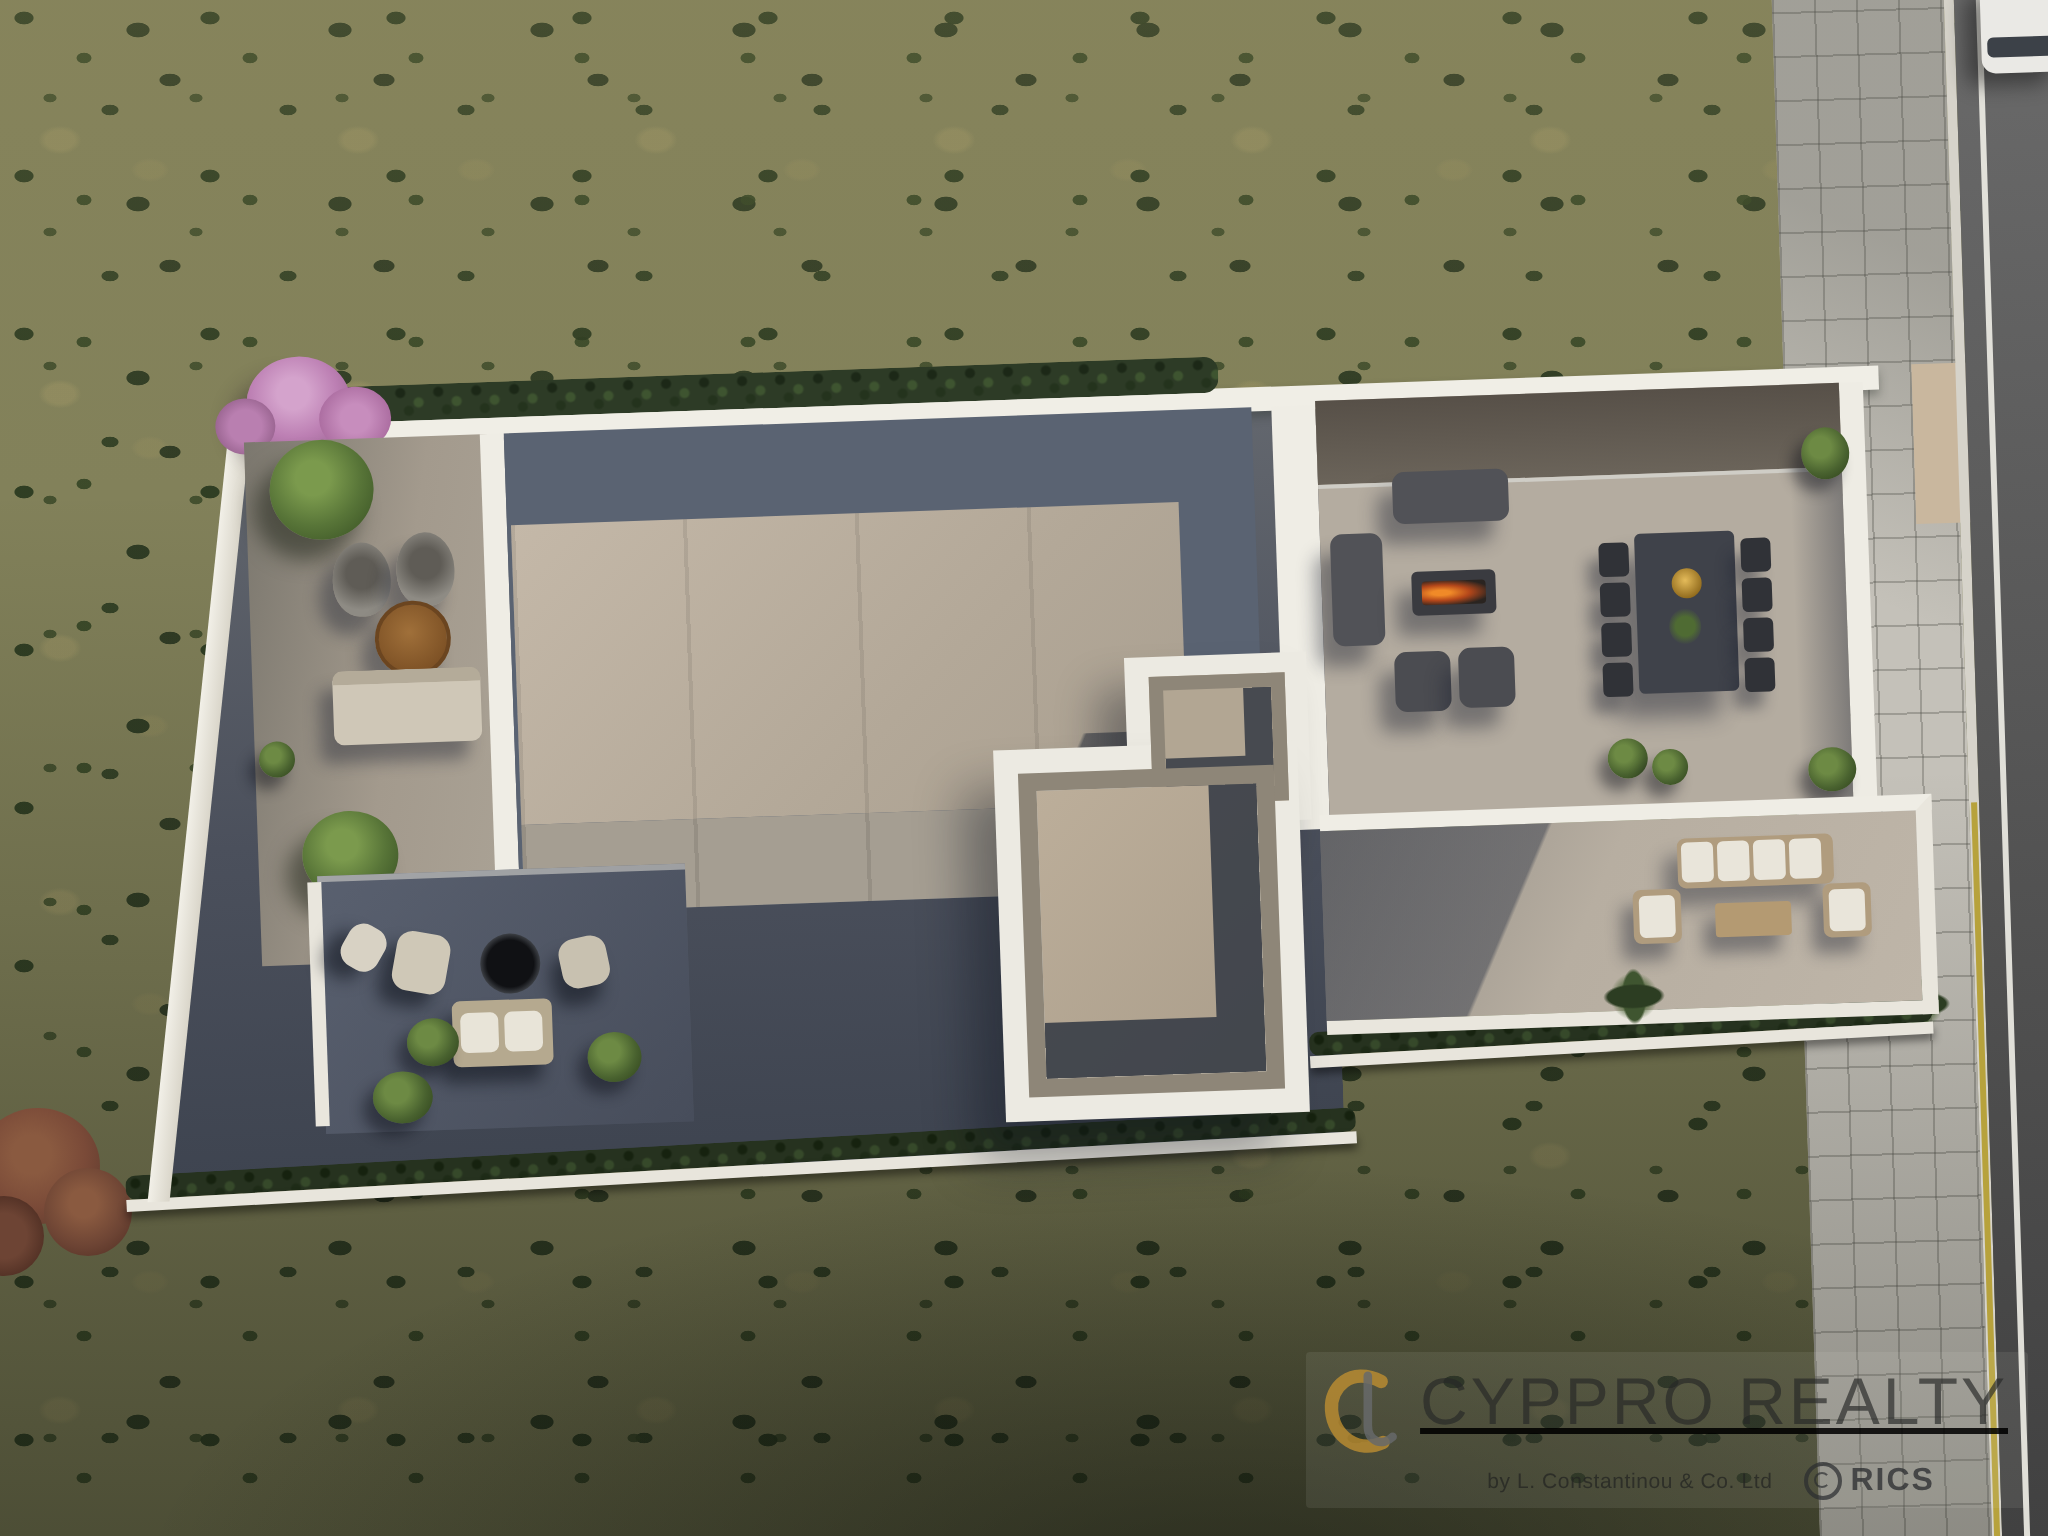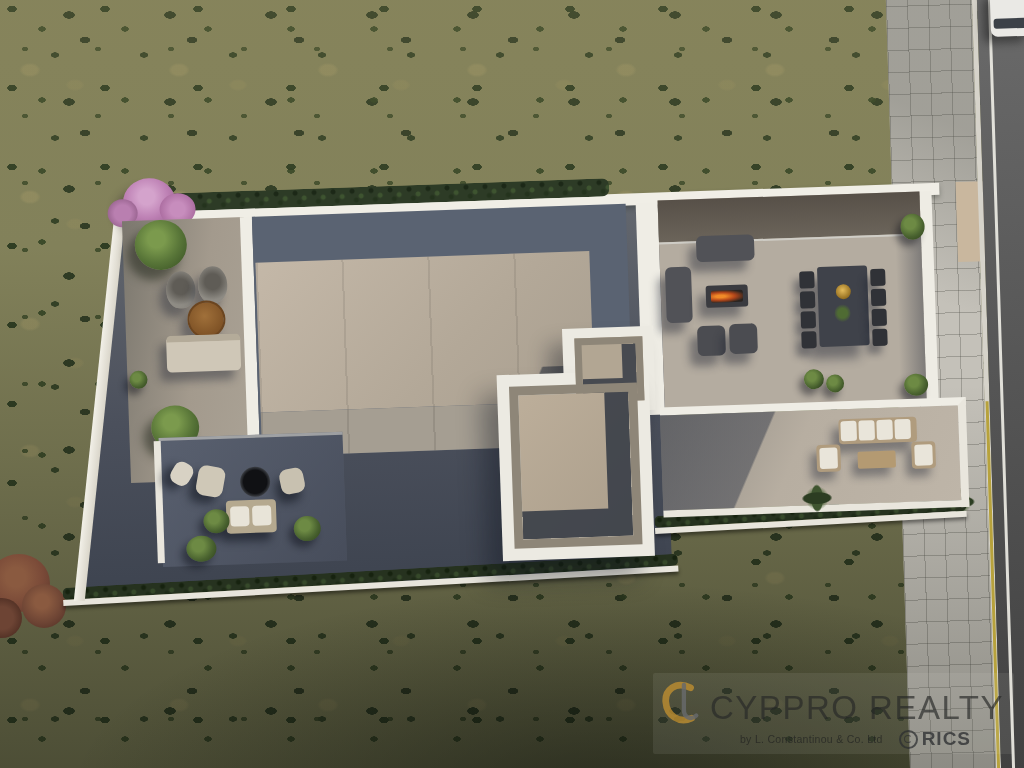--- a/index.html
+++ b/index.html
@@ -146,29 +146,29 @@
     radial-gradient(ellipse 22px 9px at 50% 50%,#2c3d22 60%,transparent 70%),
     radial-gradient(ellipse 9px 20px at 50% 50%,#3f5530 60%,transparent 70%),
     radial-gradient(ellipse 16px 16px at 50% 50%,#4a6336 40%,transparent 75%);}
 
   .green-tree{border-radius:50%;background:
     radial-gradient(circle at 42% 38%,#7b9a4d 20%,#587538 55%,#3c5526 90%);
     box-shadow:-8px 10px 10px rgba(25,32,20,.5);}
 
   
   .wm{right:10px;bottom:14px;opacity:.85;background:rgba(240,238,230,.1);padding:6px 10px 4px 8px;border-radius:2px;}
-  .wm-row1{display:flex;align-items:flex-end;gap:7px;}
+  .wm-row1{display:flex;align-items:flex-start;gap:7px;text-decoration:underline;}
   .wm-brand{font-size:33px;letter-spacing:1.5px;color:rgba(42,44,42,.8);font-weight:400;white-space:nowrap;}
   .wm-row2{display:flex;align-items:center;gap:16px;justify-content:center;padding-left:46px;margin-top:1px;}
   .wm-byline{font-size:10.5px;color:rgba(38,39,36,.85);letter-spacing:.3px;}
   .wm-rics{display:flex;align-items:center;gap:4px;}
   .rics-circle{width:15px;height:15px;border-radius:50%;border:2px solid rgba(46,48,50,.85);position:relative;}
   .rics-circle::after{content:"";position:absolute;left:3px;top:3px;width:6px;height:6px;border-radius:50%;
     border:1.5px solid rgba(46,48,50,.8);border-right-color:transparent;}
-  .rics-label{font-size:19px;font-weight:bold;letter-spacing:1px;color:rgba(46,48,50,.9);}
+  .rics-label{font-size:16px;font-weight:bold;letter-spacing:1px;color:rgba(46,48,50,.9);}
 </style>
 </head>
 <body>
 
 <div class="canvas">
 
   <div class="abs scrub"></div>
   <div class="abs scrub-shade"></div>
   <div class="abs autumn-tree">
     <div class="blob" style="left:6px;top:18px;width:62px;height:58px;background:radial-gradient(circle at 45% 40%,#8a5a40 20%,#7a4a38 55%,#5f3b2e 90%);"></div>

